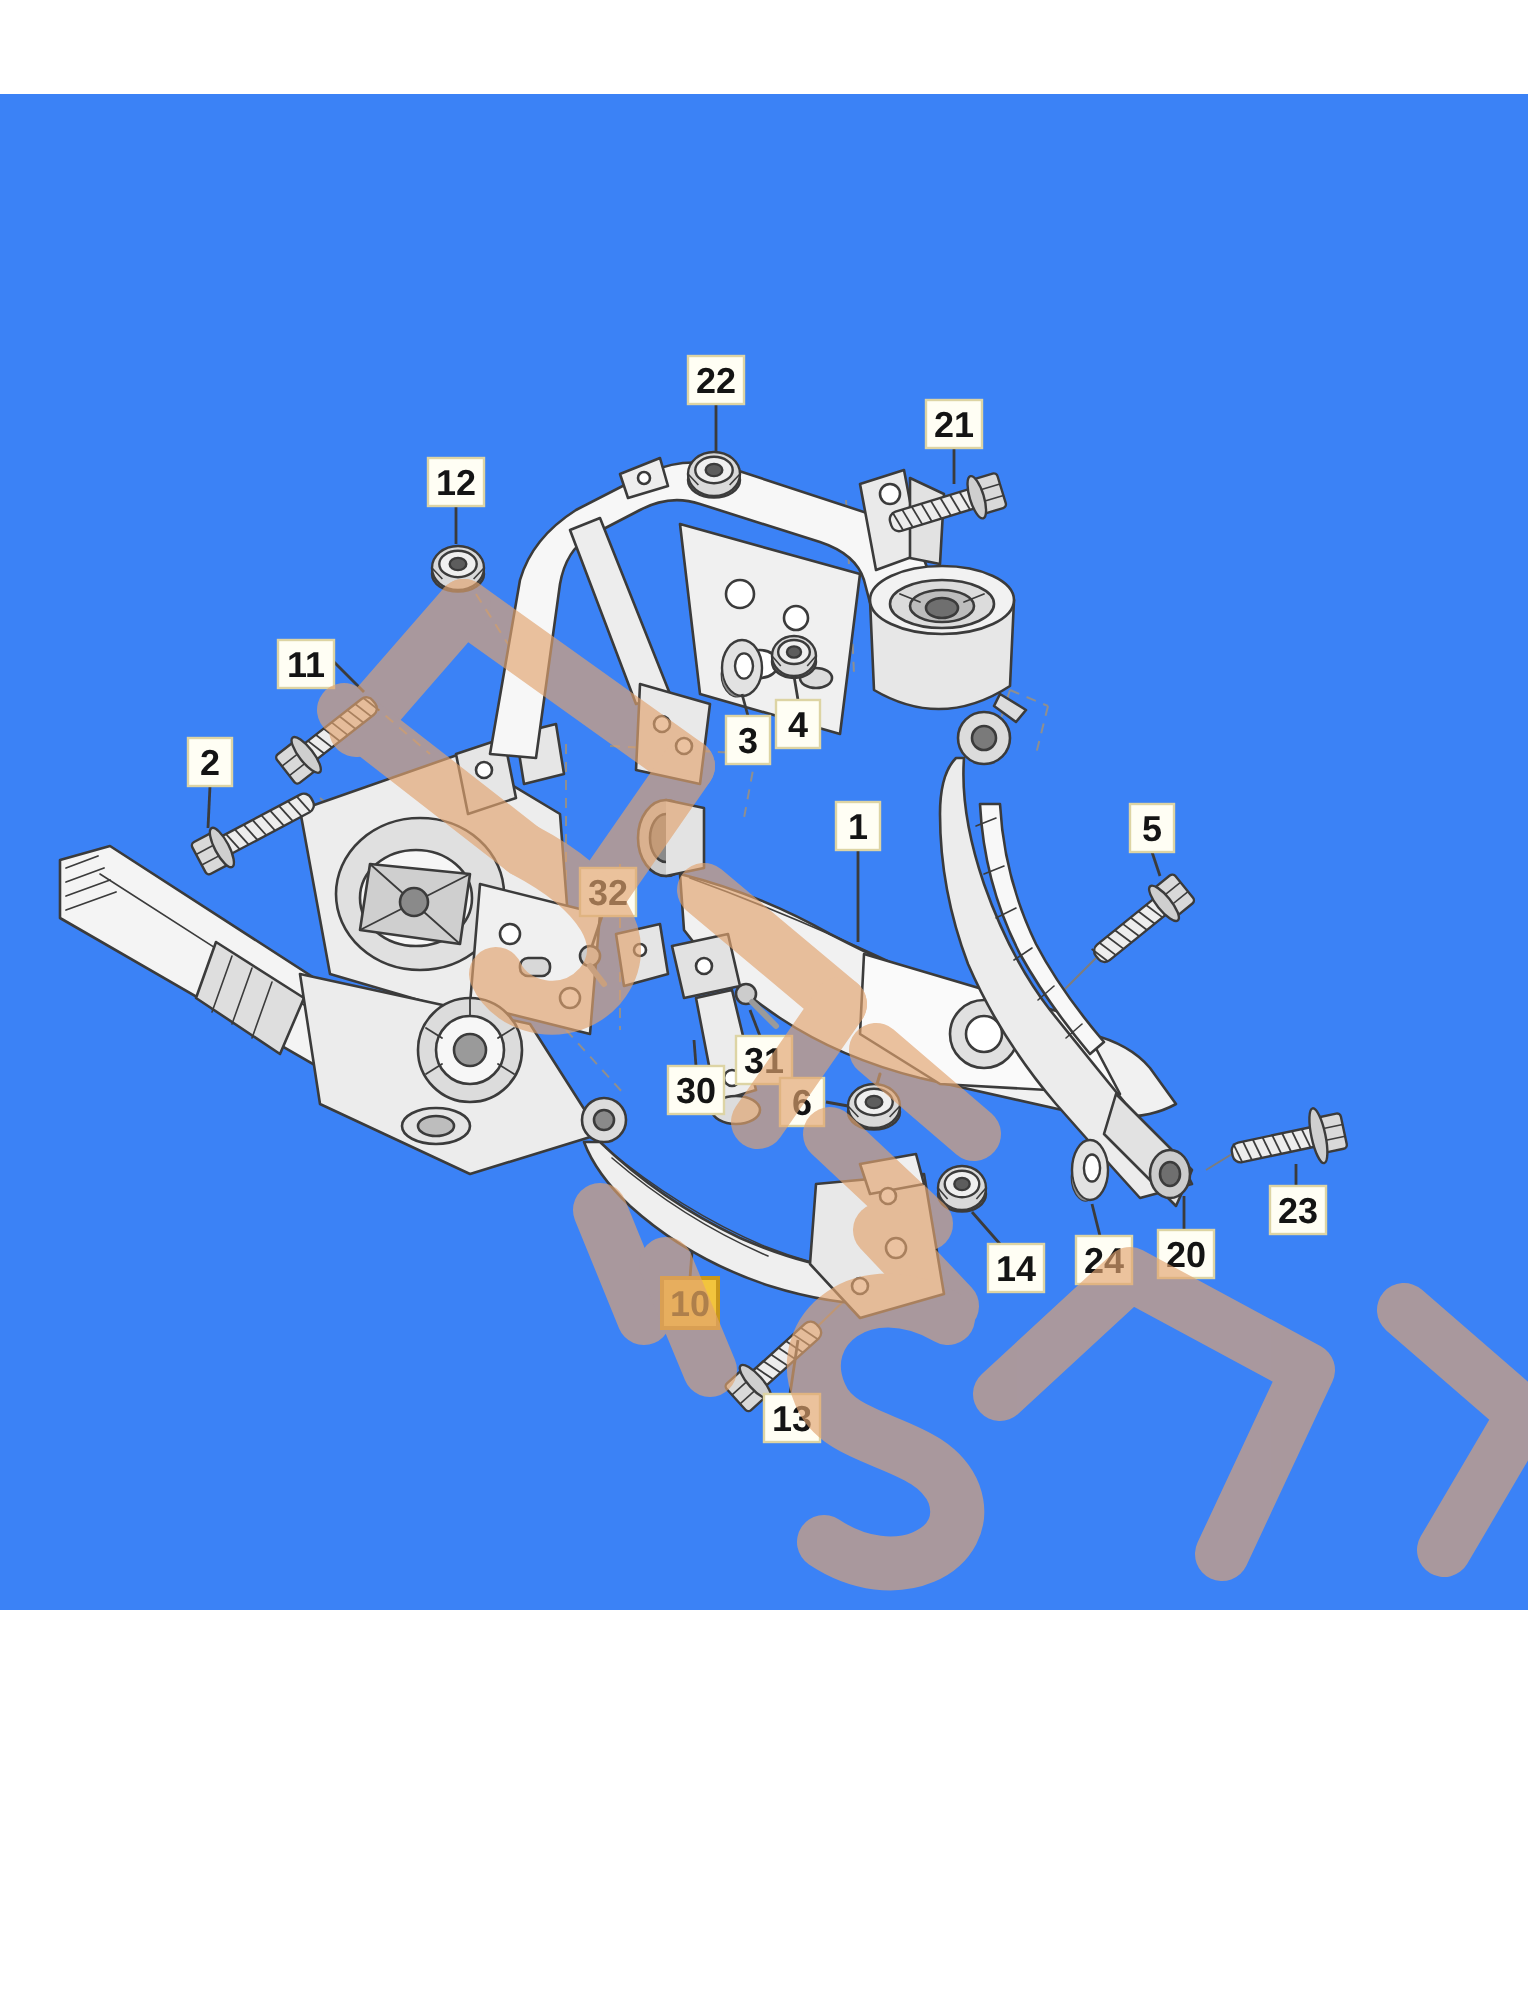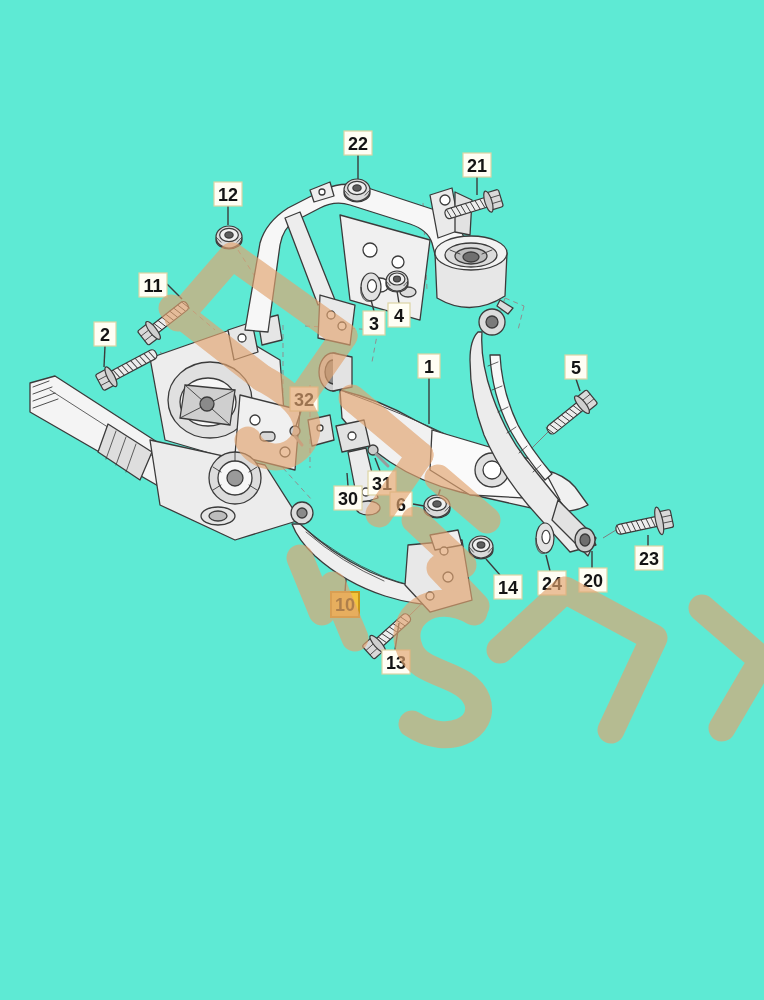--- a/index.html
+++ b/index.html
@@ -1,17 +1,17 @@
 <!DOCTYPE html>
 <html><head>
 <meta charset="utf-8">
 <style>
   html,body{margin:0;padding:0;background:#ffffff;}
-  .stage{position:relative;width:764px;height:1000px;background:#5eead4;overflow:hidden;
-         font-family:"Liberation Sans",sans-serif;}
+  .stage{position:relative;width:764px;height:758px;background:#3b82f6;overflow:hidden;
+         font-family:"Liberation Sans",sans-serif;margin-top:47px;}
   svg{display:block;}
   .callout-text{font-family:"Liberation Sans",sans-serif;font-weight:bold;}
 </style>
 </head>
 <body>
 
 <div class="stage">
 <svg width="764" height="1000" viewBox="0 0 764 1000">
 
   <g id="construction-layer">

